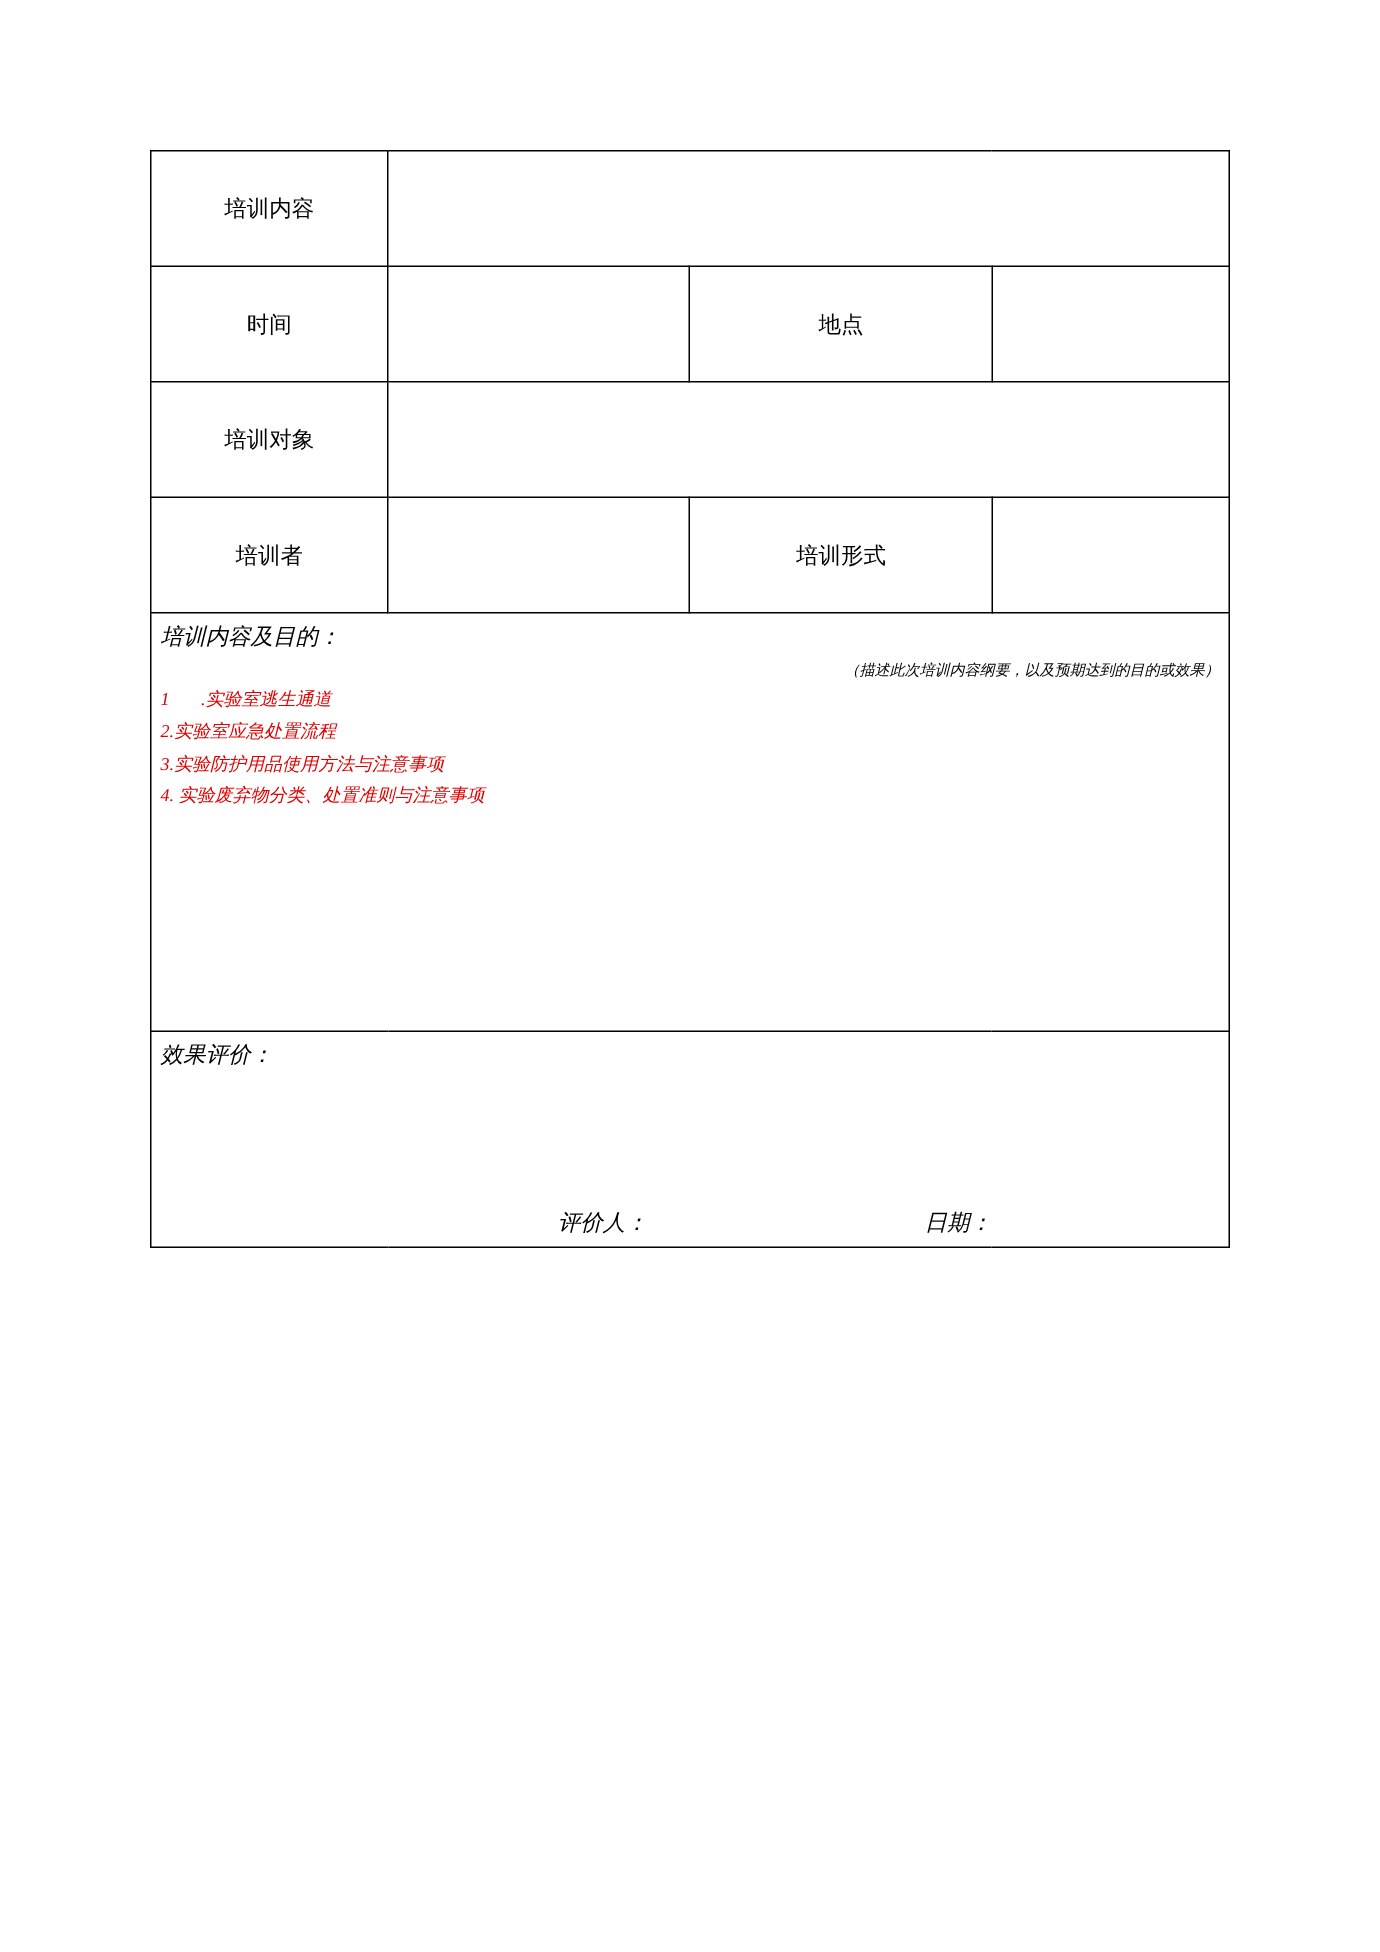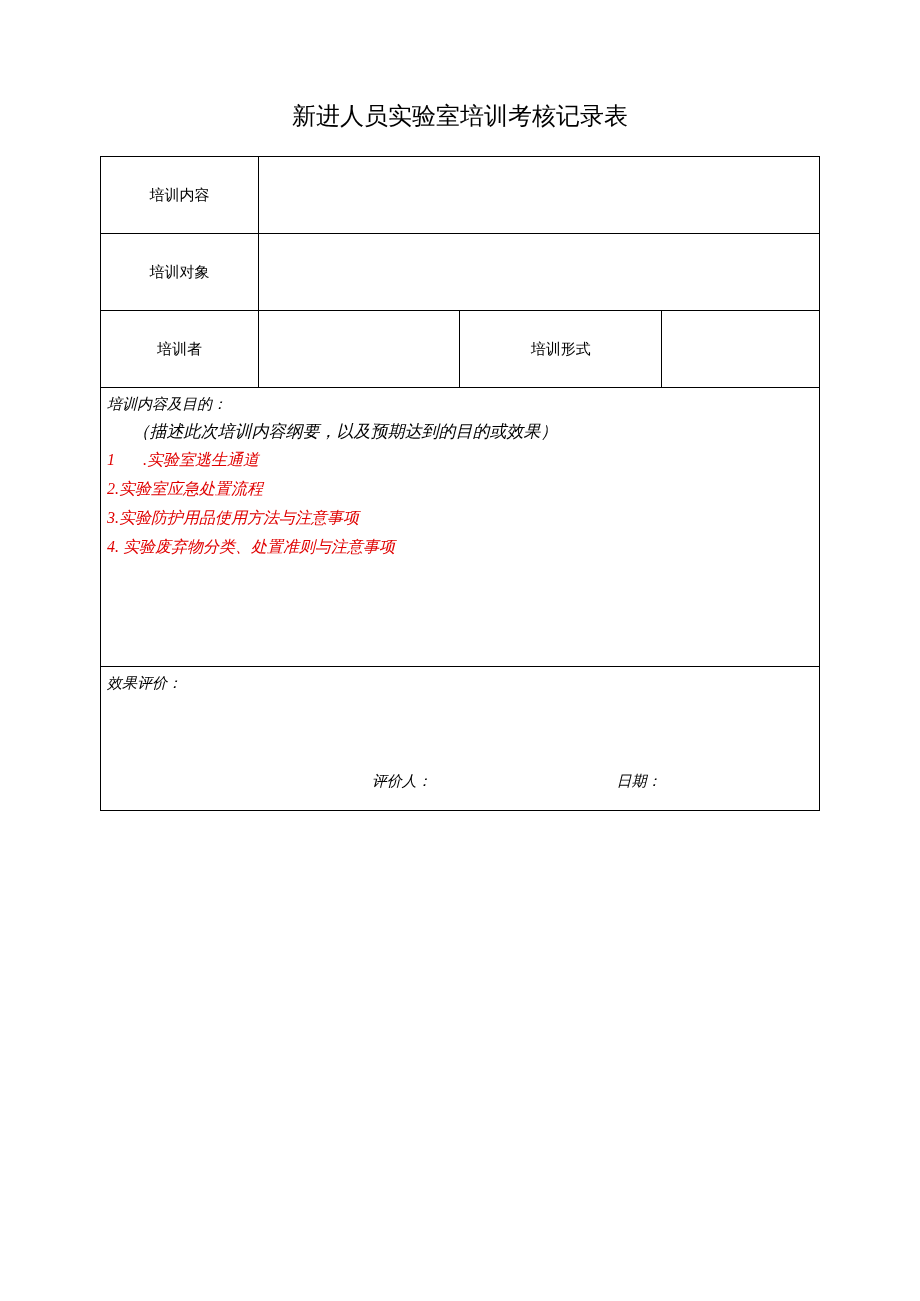--- a/index.html
+++ b/index.html
@@ -41,61 +41,67 @@
     vertical-align: top;
     text-align: left;
     padding: 4px 6px;
     line-height: 1.7;
   }
   .col1 { width: 22%; }
   .col2 { width: 28%; }
   .col3 { width: 28%; }
   .col4 { width: 22%; }
   .hint {
-    font-size: 17px;
+    font-size: 10px;
     color: #000;
     padding-left: 1.5em;
+    text-align: right;
   }
   .red {
     color: #e00000;
-    font-size: 16px;
+    font-size: 12px;
     line-height: 1.8;
   }
   .red.first {
     display: block;
   }
   .red.first span.idx {
     display: inline-block;
     color: #e00000;
   }
   .h-content   { height: 270px; font-style: italic; }
   .h-record    { height: 290px; }
   .h-eval      { height: 135px; }
   .h-note      { height: 90px; }
 </style>
 </head>
 <body>
 
 <div class="page">
-  <h1>新进人员实验室培训考核记录表</h1>
 
   <table>
     <colgroup>
       <col class="col1">
         <col class="col2">
         <col class="col3">
         <col class="col4">
     </colgroup>
 
     <tbody>
         <tr>
       <td>培训内容</td>
       <td class="value" colspan="3"></td>
     </tr>
 
+    <tr>
+      <td>时间</td>
+      <td class="value"></td>
+      <td>地点</td>
+      <td class="value"></td>
+    </tr>
 
     <tr>
       <td>培训对象</td>
       <td class="value" colspan="3"></td>
     </tr>
 
     <tr>
       <td>培训者</td>
       <td class="value"></td>
       <td>培训形式</td>
@@ -119,21 +125,21 @@
         <div class="red">
           <span>4.</span><span style="white-space:pre"> </span><span>实验废弃物分类、处置准则与注意事项</span>
         </div>
       </td>
     </tr>
 
 
     <tr>
       <td class="section h-eval" colspan="4" style="position:relative;font-style:italic;">
         <div>效果评价：</div>
-        <div style="position:absolute; bottom:16px; left:0; right:0; padding:0 6px;">
+        <div style="position:absolute; bottom:2px; left:0; right:0; padding:0 6px;">
           <span style="display:inline-block; width:46%; text-align:right;">
             <span>评价人：</span>
             <span></span>
           </span>
           <span style="display:inline-block; width:32%; text-align:right;">
             <span>日期：</span>
             <span></span>
           </span>
         </div>
       </td>

